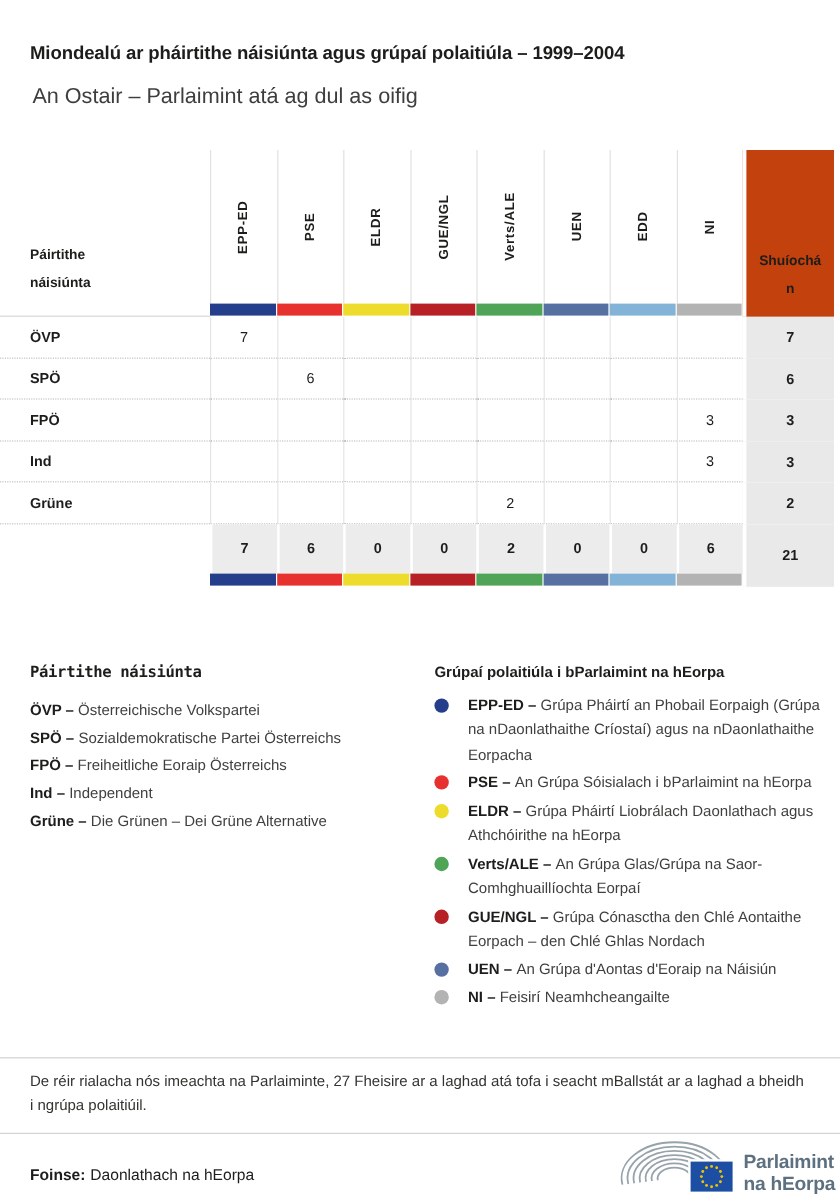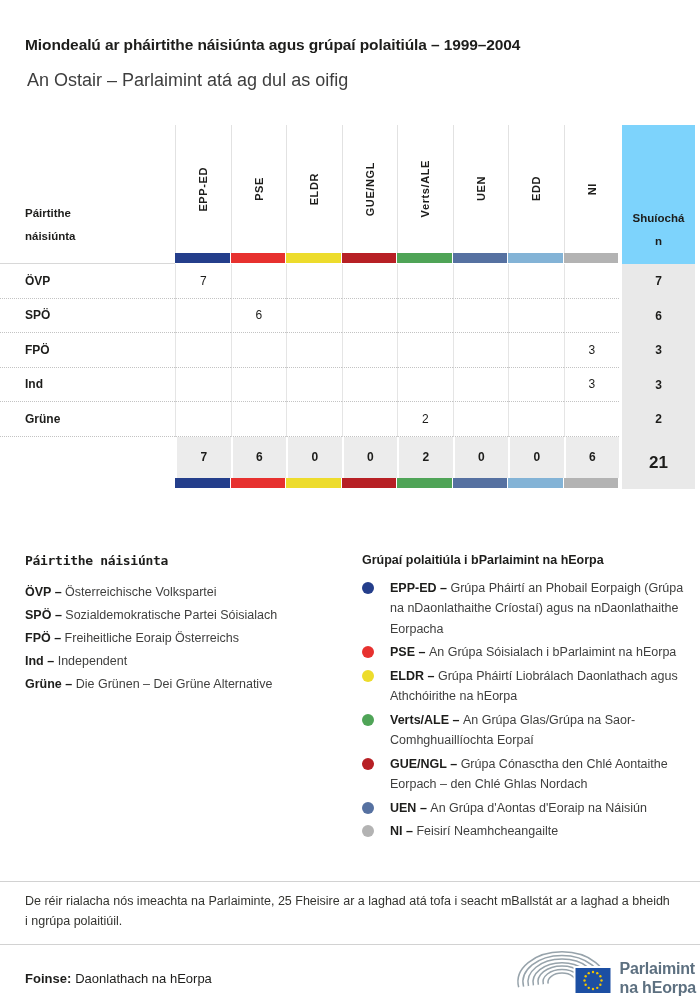--- a/index.html
+++ b/index.html
@@ -34,21 +34,21 @@
     grid-row: 1;
     display: flex; align-items: center; justify-content: center;
     border-left: 1px solid #e2e2e2;
   }
   .col-header span {
     writing-mode: vertical-rl; transform: rotate(180deg);
     font-weight: 700; font-size: 11px; letter-spacing: 0.6px; color: #1d1d1b;
   }
   .seats-header {
     grid-column: 10; grid-row: 1 / 3;
-    background: #7dd3fc; border-left: 3px solid #fff;
+    background: #c2410c; border-left: 3px solid #fff;
     display: flex; align-items: flex-end; justify-content: center;
     padding-bottom: 12px;
   }
   .seats-header span {
     max-width: 58px; word-break: break-all; text-align: center;
     font-weight: 700; font-size: 11.5px; line-height: 1.95;
   }
   .bar { margin: 0 1px 1px 0; }
   .party-cell {
     grid-column: 1;
@@ -68,21 +68,21 @@
   }
   .tot-cell {
     grid-row: 8; background: #ececec; border-left: 2px solid #fff;
     display: flex; align-items: center; justify-content: center;
     font-weight: 700; font-size: 12px;
   }
   .tot-seats {
     grid-column: 10; grid-row: 8 / 10;
     background: #e9e9e9; border-left: 3px solid #fff;
     display: flex; align-items: center; justify-content: center;
-    font-weight: 700; font-size: 17px;
+    font-weight: 700; font-size: 12px;
   }
 
   
   .legends { display: flex; margin-top: 64px; padding-left: 25px; }
   .legend-left { flex: 0 0 337px; }
   .legend-left h3 {
     font-family: "DejaVu Sans Mono", monospace;
     font-size: 13px; font-weight: 700; letter-spacing: -0.3px;
     margin-bottom: 13px;
   }
@@ -230,21 +230,21 @@
       <div class="bar" style="grid-area: 9 / 7; background: rgb(86, 113, 161);"></div>
       <div class="bar" style="grid-area: 9 / 8; background: rgb(131, 179, 214);"></div>
       <div class="bar" style="grid-area: 9 / 9; background: rgb(179, 179, 179);"></div>
     </div>
 
   <div class="legends">
     <div class="legend-left">
       <h3>Páirtithe náisiúnta</h3>
       <div id="parties-list">
           <div class="party-item"><b>ÖVP</b><b class="sep"> – </b><span>Österreichische Volkspartei</span></div>
-          <div class="party-item"><b>SPÖ</b><b class="sep"> – </b><span>Sozialdemokratische Partei Sóisialach</span></div>
+          <div class="party-item"><b>SPÖ</b><b class="sep"> – </b><span>Sozialdemokratische Partei Österreichs</span></div>
           <div class="party-item"><b>FPÖ</b><b class="sep"> – </b><span>Freiheitliche Eoraip Österreichs</span></div>
           <div class="party-item"><b>Ind</b><b class="sep"> – </b><span>Independent</span></div>
           <div class="party-item"><b>Grüne</b><b class="sep"> – </b><span>Die Grünen – Dei Grüne Alternative</span></div>
         </div>
     </div>
     <div class="legend-right">
       <h3>Grúpaí polaitiúla i bParlaimint na hEorpa</h3>
       <div id="groups-list">
           <div class="group-item">
             <span class="dot" style="background: rgb(36, 62, 139);"></span>
@@ -272,21 +272,21 @@
           </div>
           <div class="group-item">
             <span class="dot" style="background: rgb(179, 179, 179);"></span>
             <div class="txt"><b>NI</b><b class="sep"> – </b><span>Feisirí Neamhcheangailte</span></div>
           </div>
         </div>
     </div>
   </div>
 
   <hr class="rule rule1">
-  <p class="note">De réir rialacha nós imeachta na Parlaiminte, 25 Fheisire ar a laghad atá tofa i seacht mBallstát ar a laghad a bheidh i ngrúpa polaitiúil.</p>
+  <p class="note">De réir rialacha nós imeachta na Parlaiminte, 27 Fheisire ar a laghad atá tofa i seacht mBallstát ar a laghad a bheidh i ngrúpa polaitiúil.</p>
   <hr class="rule rule2">
 
   <div class="bottom-row">
     <div class="source">
       <b>Foinse:</b><span>Daonlathach na hEorpa</span>
     </div>
     <div class="ep-logo">
       <svg width="102" height="58" viewBox="0 0 102 58">
         <g fill="none" stroke="#97a3ab" stroke-width="1.5">
           <path d="M36.2 33.6 A14 9 0 1 1 63.8 33.6"></path>

